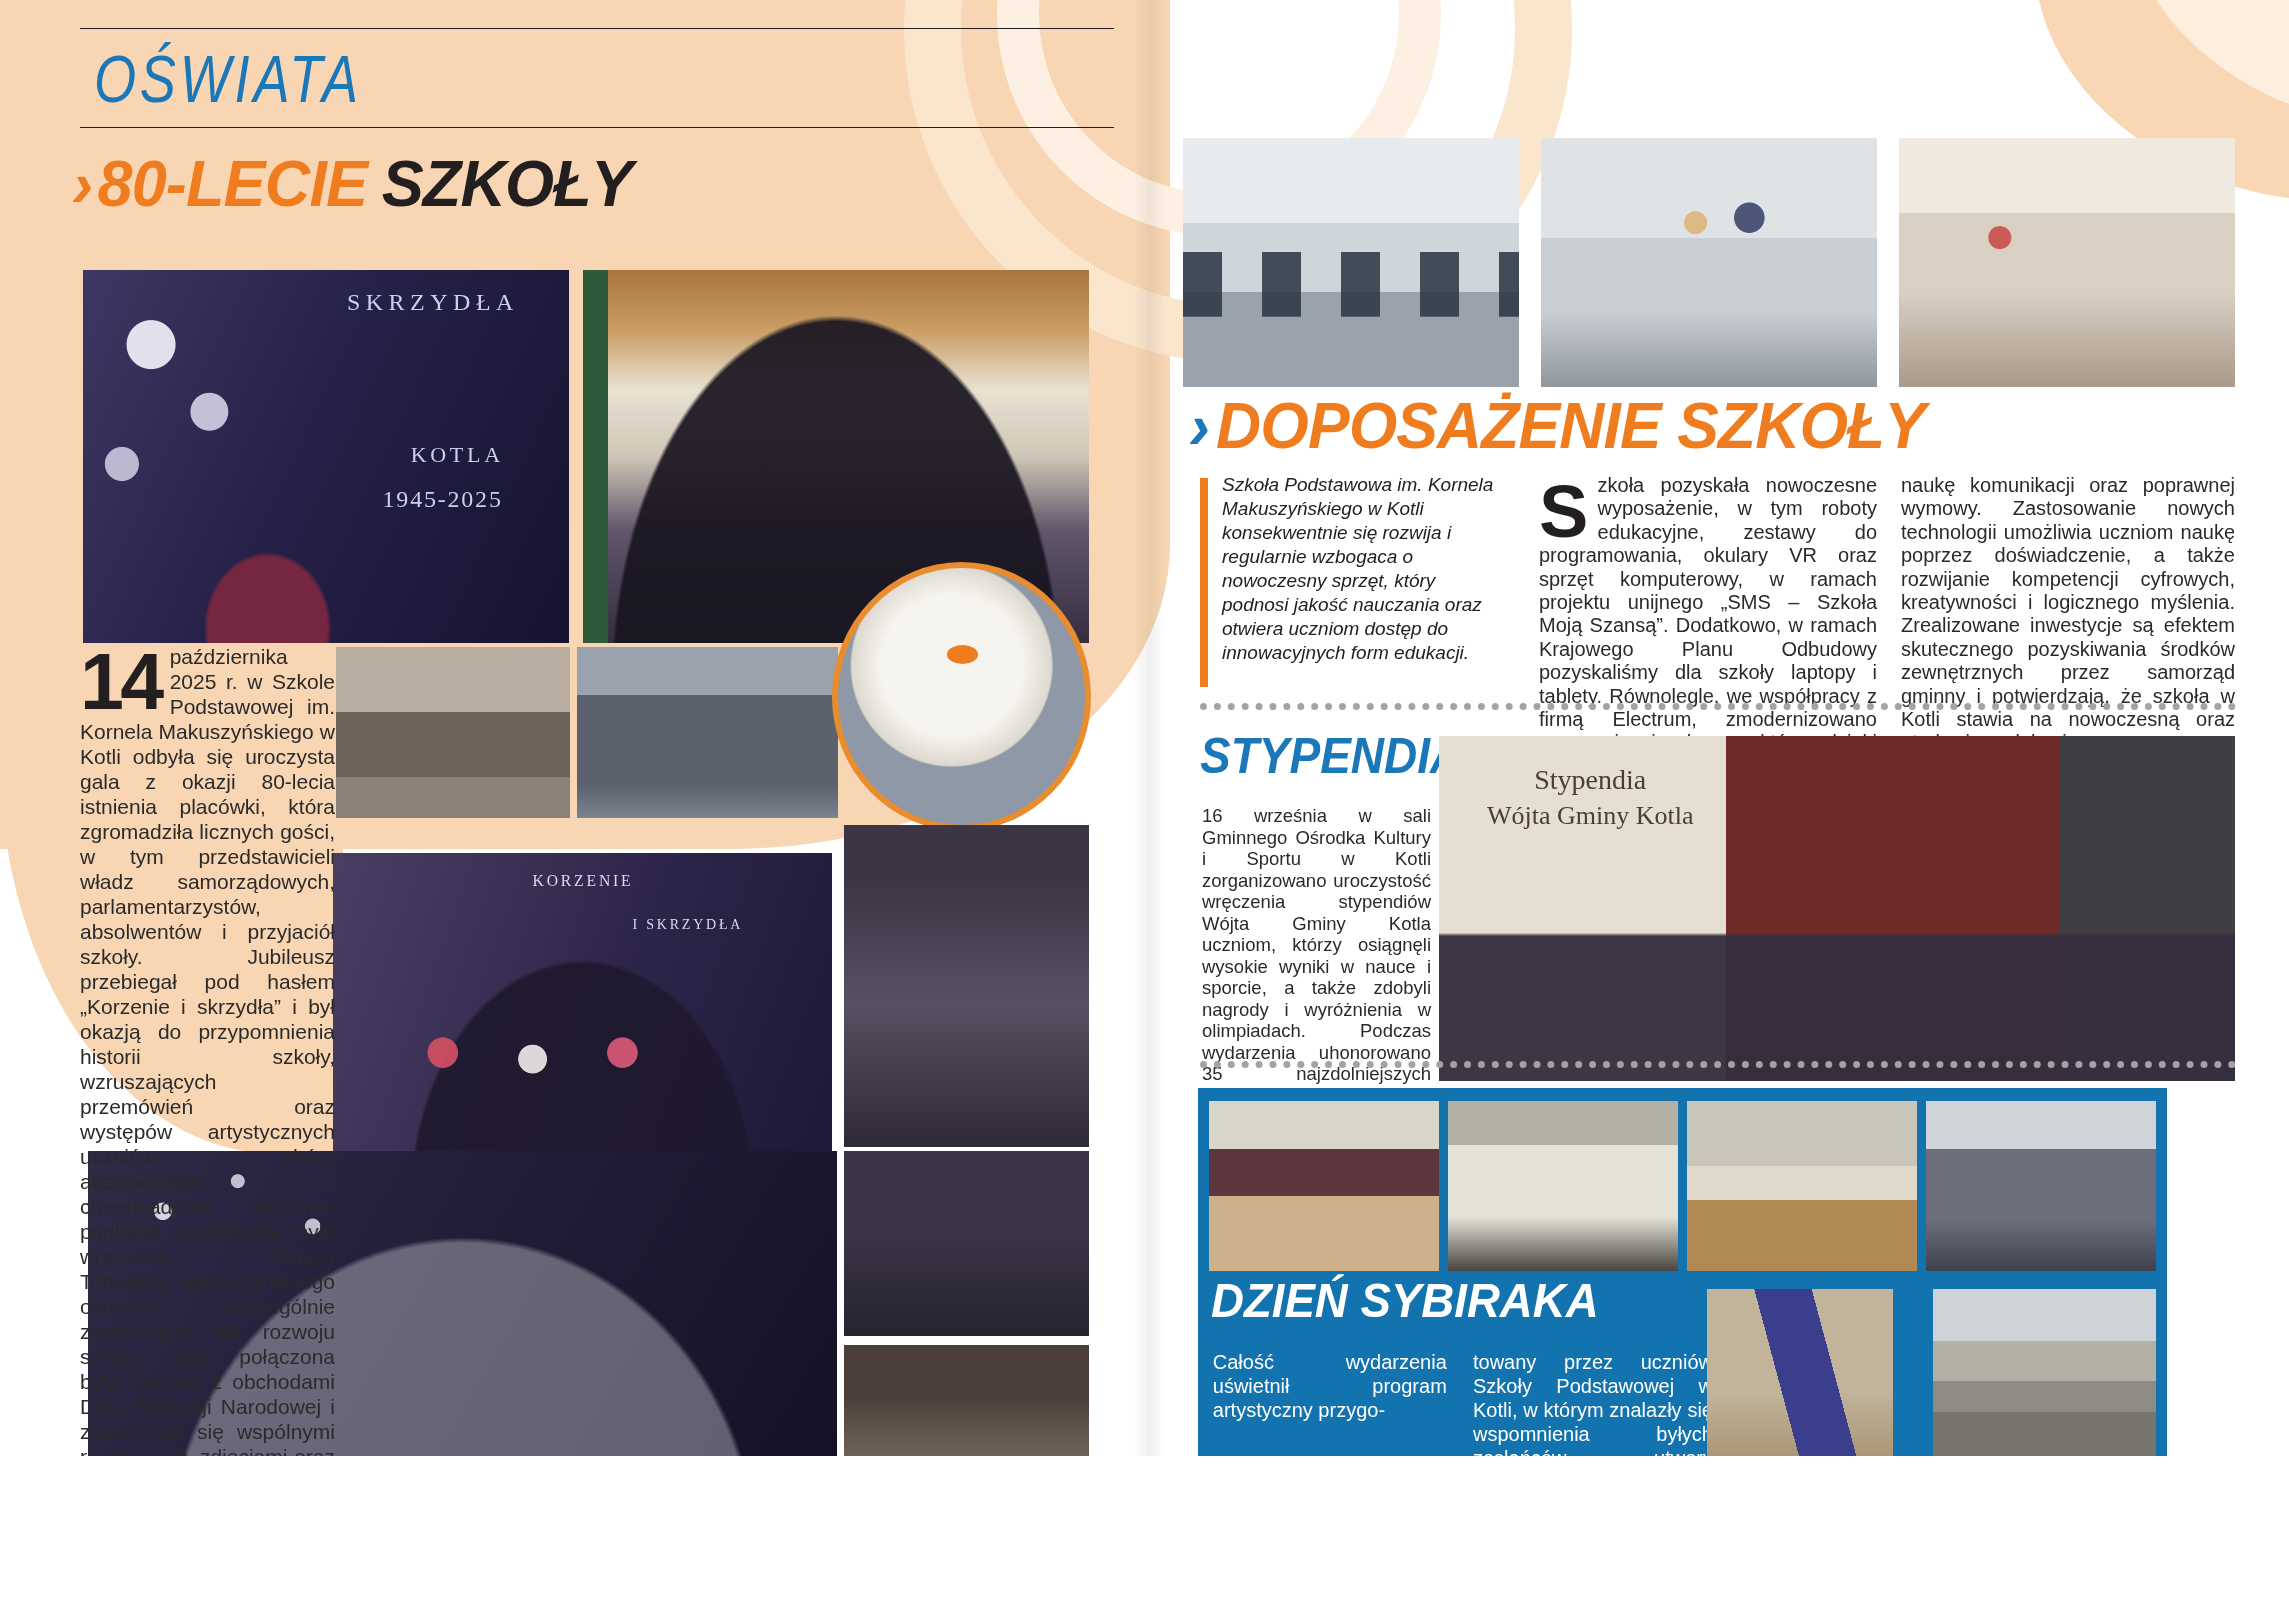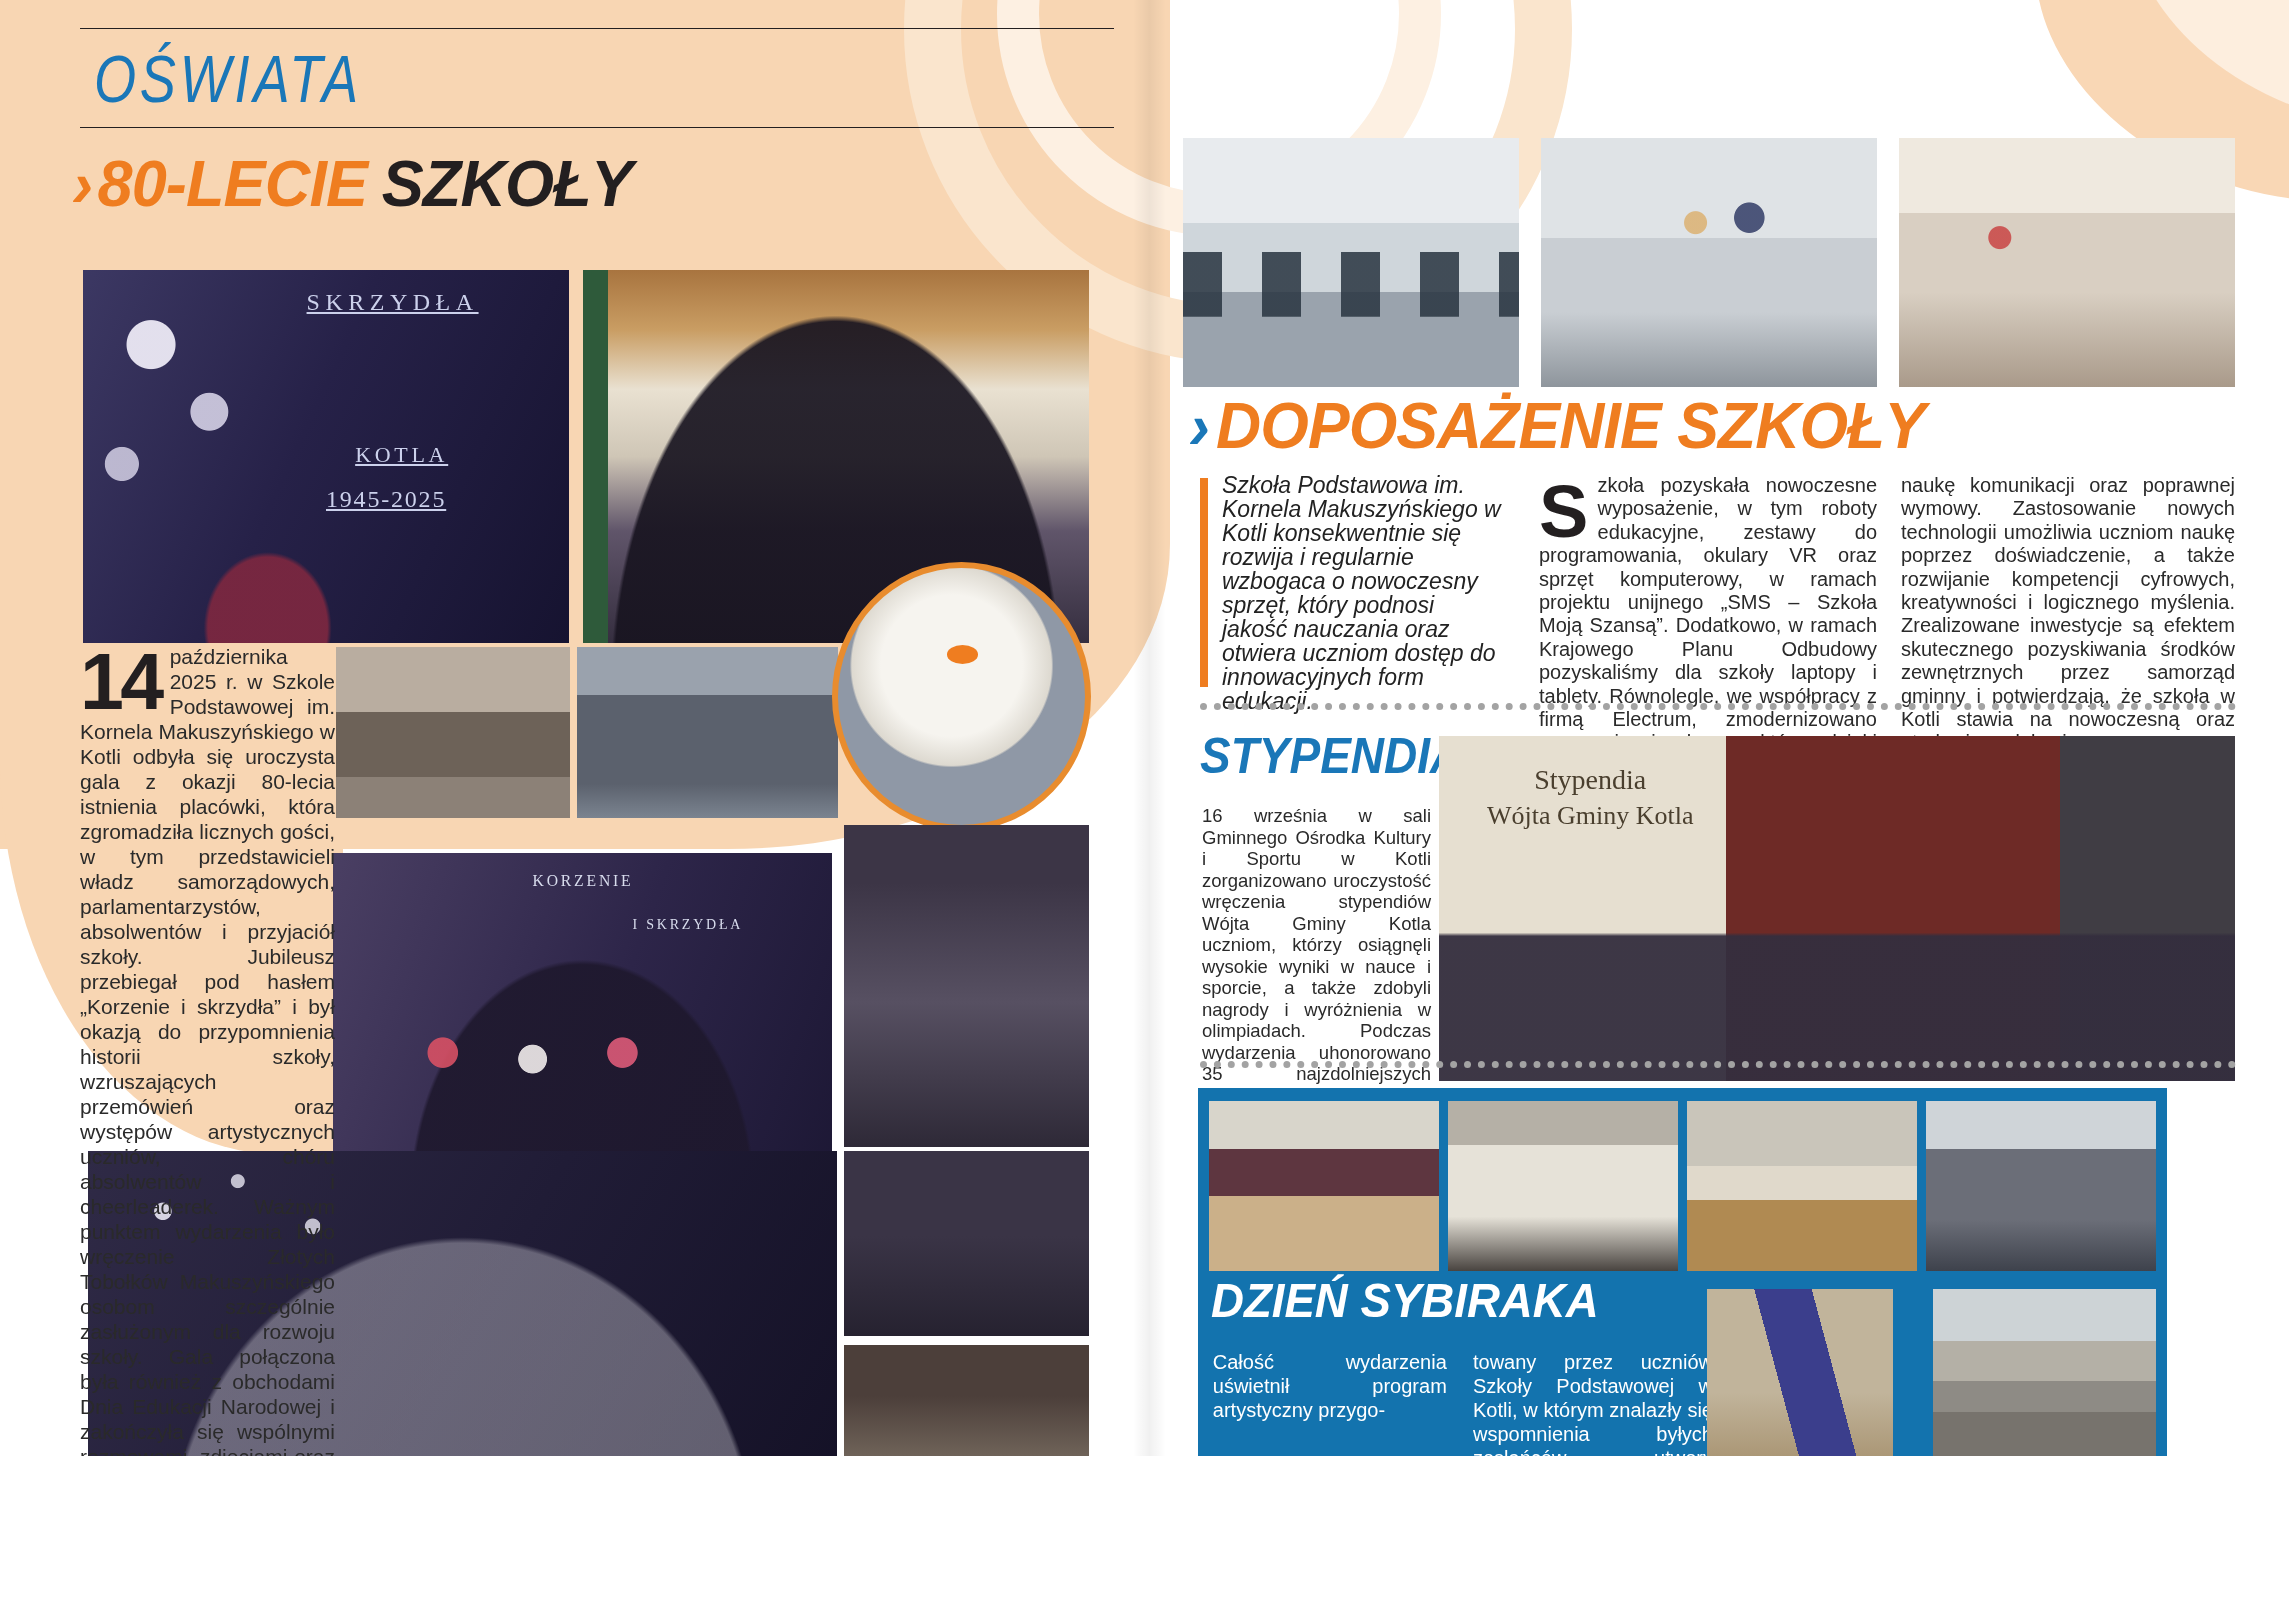--- a/index.html
+++ b/index.html
@@ -38,21 +38,21 @@
   .article-left{left:80px;top:644px;width:255px;font-size:21px;line-height:25px;}
   .dropcap{float:left;font-weight:bold;color:#231f20;}
   .dc-14{font-size:79px;line-height:68px;margin:3.7px 9.2px 0 0;letter-spacing:-3.7px;}
   .dc-s{font-size:74px;line-height:63px;margin:5.5px 9.2px 0 0;}
   
   .headline2{left:1189px;top:388px;font-size:65px;font-weight:bold;font-style:italic;
              letter-spacing:-0.9px;transform:scaleX(.96);transform-origin:left top;white-space:nowrap;}
   .headline2 .chev{color:#1a77b8;margin-right:7.4px;}
   .headline2 .accent{color:#ef7d20;}
   .lead-bar{left:1200px;top:478px;width:8.3px;height:209px;background:#ef7d20;}
-  .lead{left:1222px;top:473px;width:282px;font-size:23px;line-height:24px;font-style:italic;color:#222;}
+  .lead{left:1222px;top:473px;width:282px;font-size:19px;line-height:24px;font-style:italic;color:#222;}
   .col2{left:1539px;top:474px;width:338px;font-size:20px;line-height:23.4px;}
   .col3{left:1901px;top:474px;width:334px;font-size:20px;line-height:23.4px;}
   .dotted{height:0;border-top:7.4px dotted #a3a3a3;}
   .h-stypendia{left:1200px;top:727px;font-size:50px;font-weight:bold;font-style:italic;
                color:#1a77b8;transform:scaleX(.92);transform-origin:left top;letter-spacing:0;}
   .sty-text{left:1202px;top:805px;width:229px;font-size:18.5px;line-height:21.5px;}
   
   .bluebox{left:1198px;top:1088px;width:969px;height:434px;background:#1373ae;}
   .bb-photos{position:absolute;left:11px;top:13px;width:947px;height:170px;display:flex;gap:9.2px;}
   .bb-photos .photo{position:relative;flex:1;height:170px;}
@@ -64,21 +64,21 @@
   .bb-bold{font-weight:bold;margin:0 0 16.6px 0;}
   .bb-p{margin:0;}
   
   .photo{position:absolute;background:#888;overflow:hidden;}
   .ph-a{background:
      radial-gradient(circle at 14% 20%,rgba(236,233,245,.95) 0 24px,rgba(236,233,245,0) 25px),
      radial-gradient(circle at 26% 38%,rgba(222,218,238,.85) 0 18.5px,rgba(222,218,238,0) 19.4px),
      radial-gradient(circle at 8% 52%,rgba(222,218,238,.8) 0 16.6px,rgba(222,218,238,0) 17.5px),
      radial-gradient(ellipse at 38% 96%,rgba(122,39,64,.95) 0 14%,rgba(122,39,64,0) 15%),
      linear-gradient(115deg,#3c3863 0%,#262148 45%,#161330 100%);}
-  .ph-a .ban{position:absolute;color:#ccd1ec;font-family:"Liberation Serif",serif;text-decoration:underline;}
+  .ph-a .ban{position:absolute;color:#ccd1ec;font-family:"Liberation Serif",serif;text-align:center;}
   .ban-skrzydla{left:46%;top:5%;width:52%;font-size:24px;letter-spacing:5.5px;}
   .ban-kotla{left:56%;top:46%;width:42%;font-size:22px;letter-spacing:3.7px;}
   .ban-years{left:50%;top:58%;width:48%;font-size:24px;letter-spacing:1.8px;}
   .ph-b{background:
      linear-gradient(90deg,#2e5a3a 0 5%,rgba(0,0,0,0) 5%),
      radial-gradient(ellipse at 50% 112%,rgba(24,20,32,.92) 0 62%,rgba(24,20,32,0) 63%),
      linear-gradient(180deg,#a8743f 0%,#c99d63 16%,#e9e1d1 32%,#cfc6b6 50%,#60556a 70%,#352e3f 100%);}
   .ph-c{background:linear-gradient(180deg,#b9ada0 0 38%,#6d6258 38% 76%,#8c8177 76% 100%);}
   .ph-d{background:linear-gradient(180deg,#9aa2ad 0 28%,#5b616d 28% 80%,#7b8490 100%);}
   .ph-circle{border-radius:50%;border:6.5px solid #e88c2e;background:

